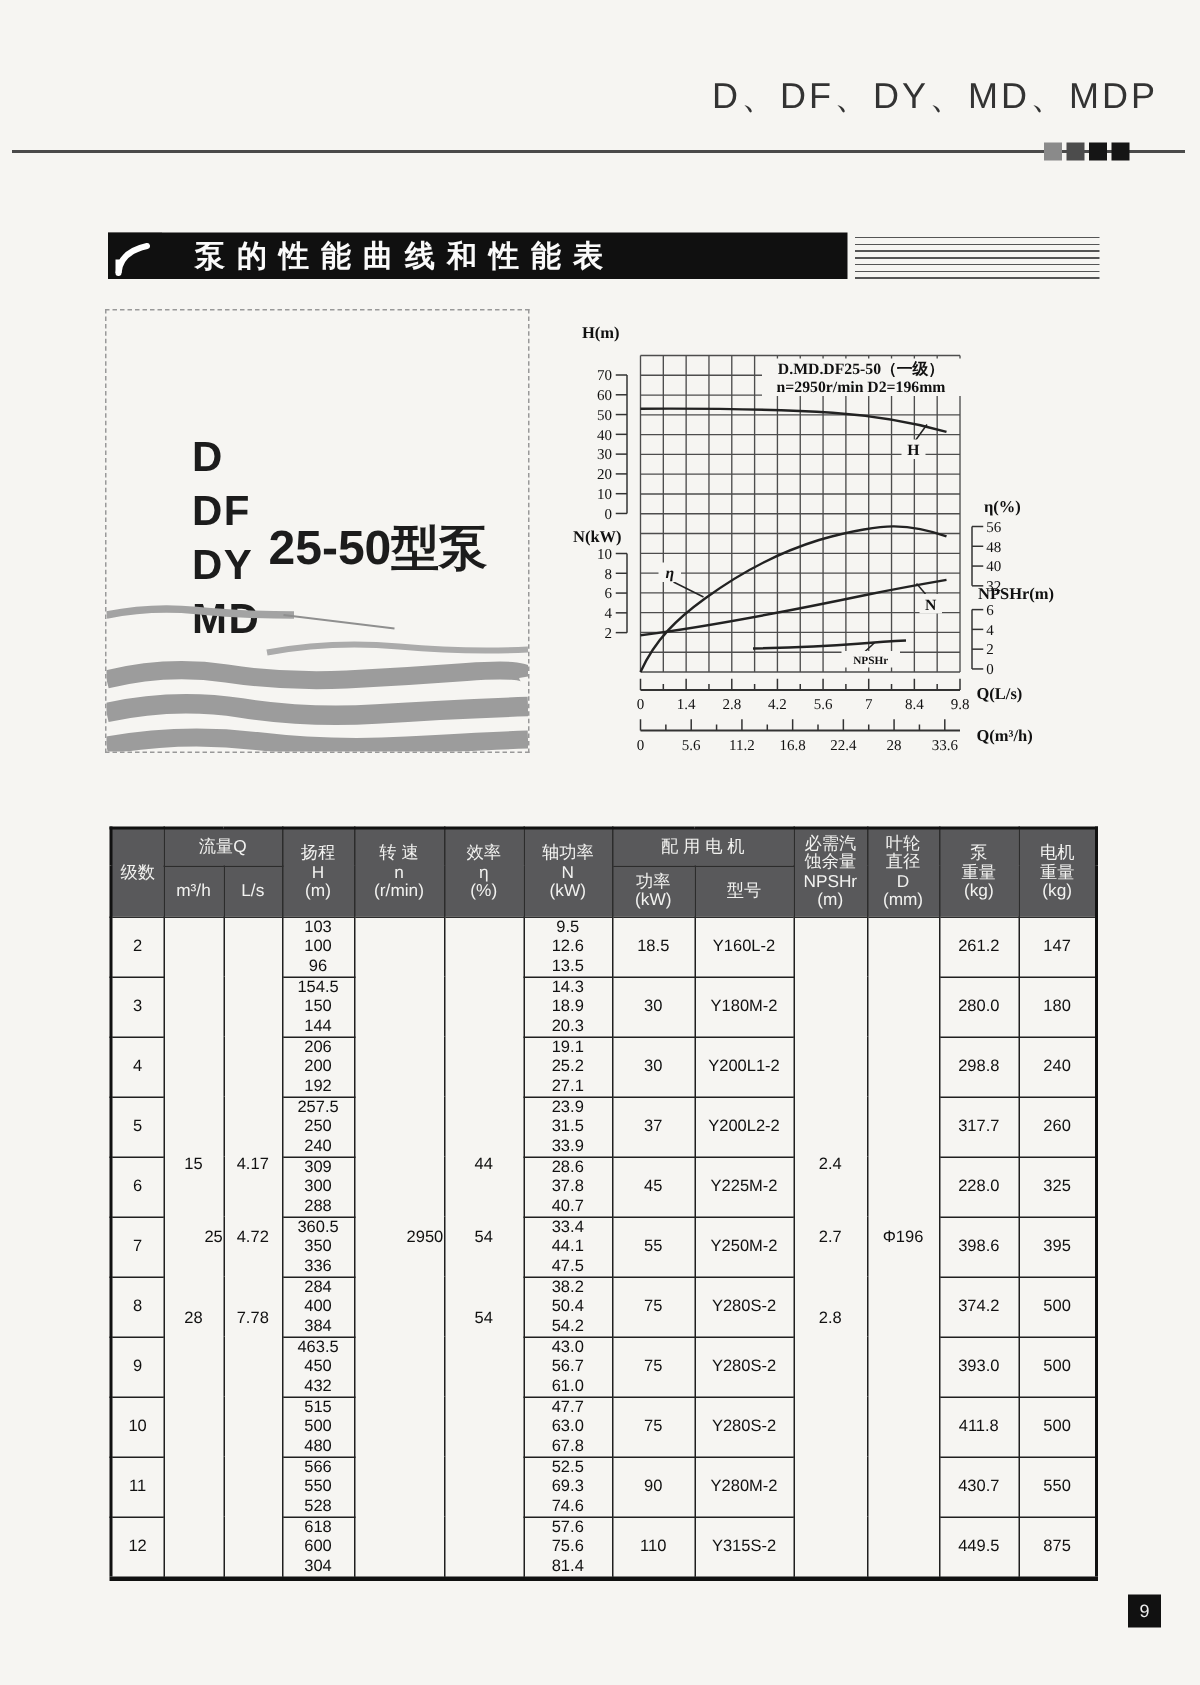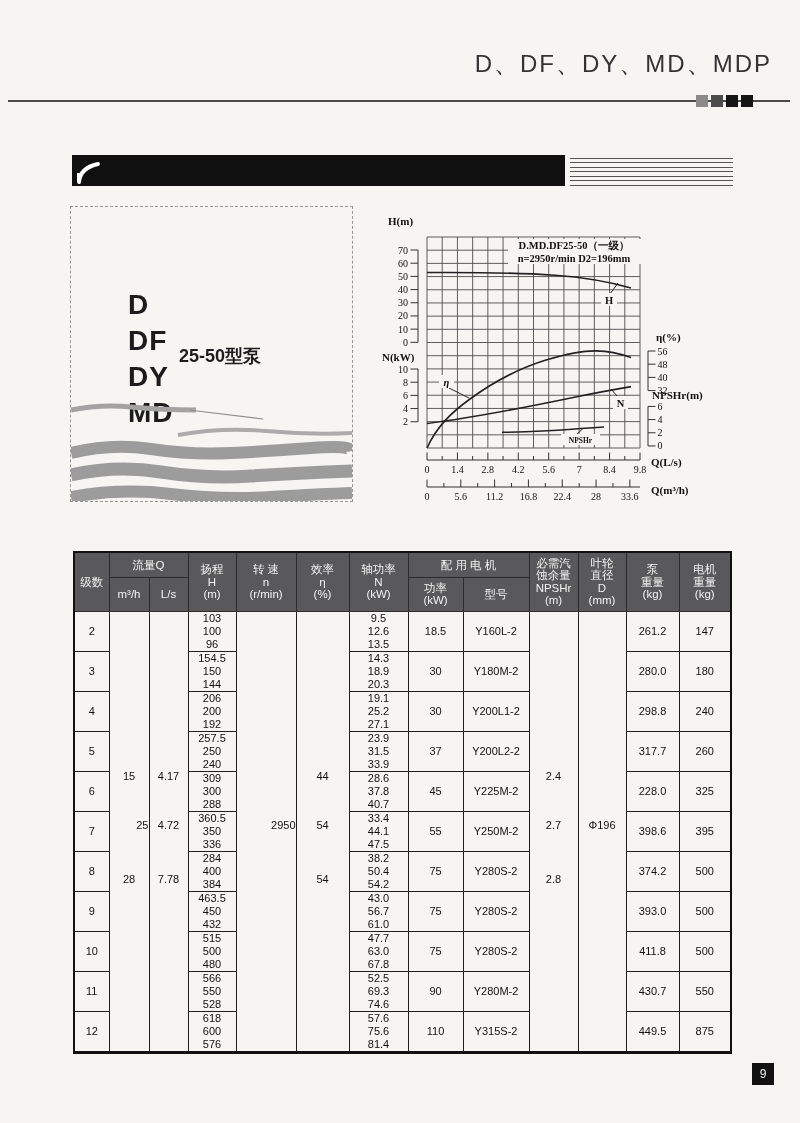--- a/index.html
+++ b/index.html
@@ -29,21 +29,21 @@
     position:absolute;top:158px;left:570px;width:163px;height:28px;
     background:repeating-linear-gradient(to bottom,#555 0 1px,transparent 1px 4.5px);
   }
   
   .product-box{
     position:absolute;top:206px;left:70px;width:281px;height:294px;
     border:1px dashed #999;
   }
   .models{position:absolute;left:57px;top:80px;font-size:28px;font-weight:bold;
     line-height:36px;letter-spacing:1px;color:#1c1c1c;}
-  .type-label{position:absolute;left:108px;top:137px;font-size:18px;font-weight:bold;
+  .type-label{position:absolute;left:108px;top:137px;font-size:32px;font-weight:bold;
     color:#1c1c1c;white-space:nowrap;}
   .waves{position:absolute;left:0;bottom:0;}
   
   .chart-wrap{position:absolute;top:210px;left:380px;width:330px;height:300px;}
   .chart-wrap svg{display:block;}
   .tick{font:10px "Liberation Serif",serif;fill:#111;}
   .axname{font:bold 11px "Liberation Serif",serif;fill:#111;}
   .ctitle{font:bold 10.5px "Liberation Serif",serif;fill:#111;}
   .slabel{font:bold 10.5px "Liberation Serif",serif;fill:#111;}
   .slabel-sm{font:bold 7.5px "Liberation Serif",serif;fill:#111;}
@@ -79,20 +79,21 @@
   <span style="background: rgb(21, 21, 21);"></span>
   <span style="background: rgb(21, 21, 21);"></span>
 </div>
 
 <div class="section-bar">
   <svg class="section-logo" viewBox="0 0 36 31">
     <rect x="0" y="0" width="36" height="31" fill="#101010"></rect>
     <path d="M7,27 Q8,13 26,9" stroke="#ffffff" stroke-width="4" fill="none" stroke-linecap="round"></path>
     <path d="M7,27 L7,18" stroke="#ffffff" stroke-width="4" fill="none"></path>
   </svg>
+  <div class="section-title">泵的性能曲线和性能表</div>
 </div>
 <div class="pinstripes"></div>
 
 <div class="product-box">
   <div class="models" id="model-list">
       <div>D</div>
       <div>DF</div>
       <div>DY</div>
       <div>MD</div>
     </div>
@@ -557,21 +558,21 @@
           <td>90</td>
           <td>Y280M-2</td>
           <td>430.7</td>
           <td>550</td>
         </tr>
         <tr>
           <td>12</td>
           <td class="triple">
             <div>618</div>
             <div>600</div>
-            <div>576</div>
+            <div>304</div>
           </td>
           <td class="triple">
             <div>57.6</div>
             <div>75.6</div>
             <div>81.4</div>
           </td>
           <td>110</td>
           <td>Y315S-2</td>
           <td>449.5</td>
           <td>875</td>

